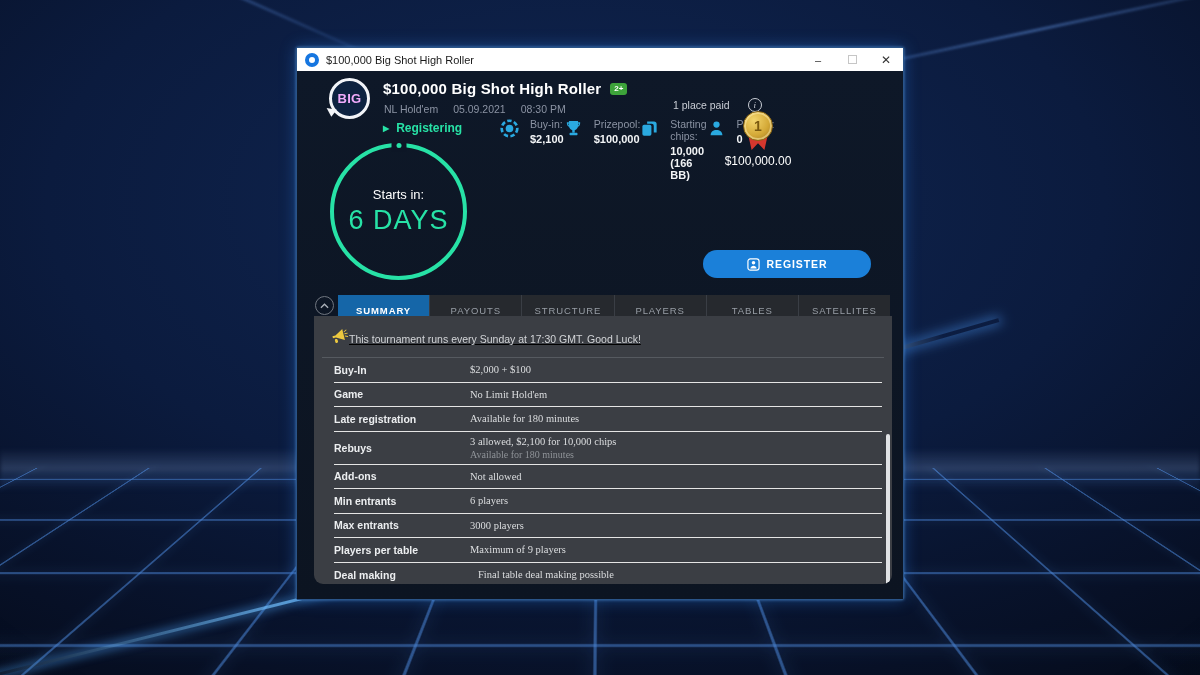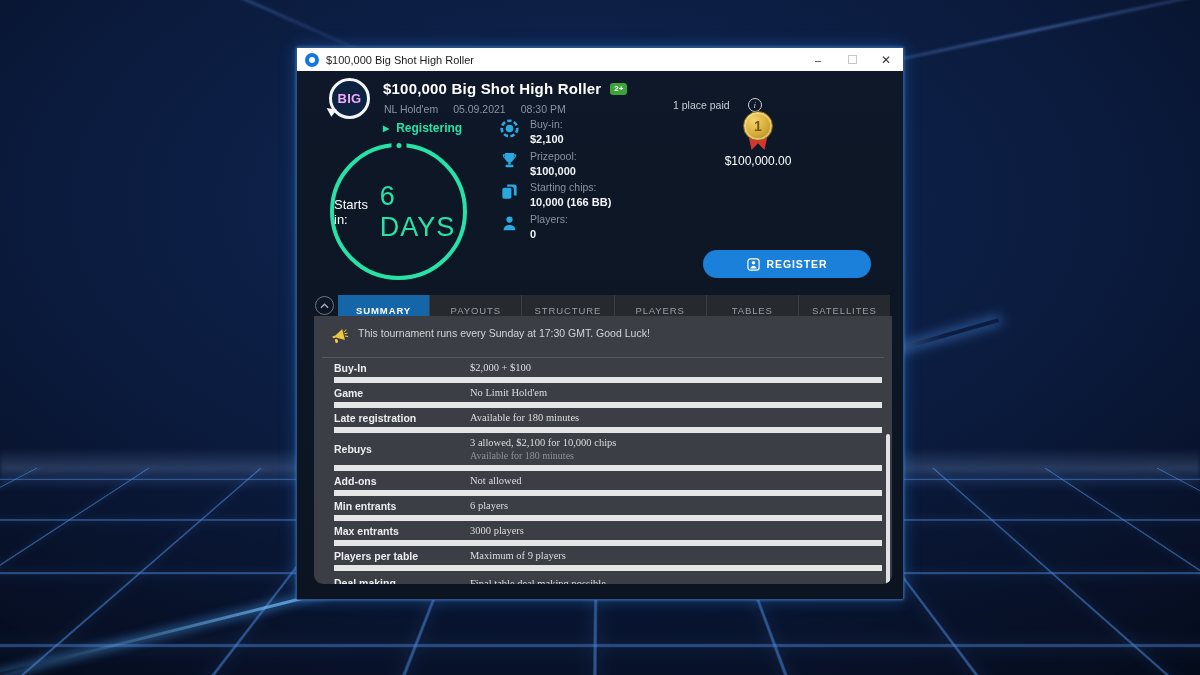--- a/index.html
+++ b/index.html
@@ -67,30 +67,30 @@
     font-size:10.5px; color:#c9cdd5; }
   .info-icon { width:14px; height:14px; border-radius:50%; border:1px solid #c9cdd5; display:flex;
     align-items:center; justify-content:center; font-size:9px; font-style:italic;
     font-family:"Liberation Serif", serif; color:#c9cdd5; cursor:pointer; }
 
   
   .status-label { position:absolute; left:86px; top:50px; color:#27e2a6; font-size:12px; font-weight:600;
     display:flex; align-items:center; gap:7px; }
   .status-label .marker { font-size:8px; }
   .countdown-circle { position:absolute; left:33px; top:72px; width:137px; height:137px; border-radius:50%;
-    border:4px solid #27e2a6; display:flex; flex-direction:row; align-items:center; justify-content:center; gap:3px; }
+    border:4px solid #27e2a6; display:flex; flex-direction:column; align-items:center; justify-content:center; gap:3px; }
   .countdown-circle::before { content:''; position:absolute; top:-5px; left:50%; transform:translateX(-50%);
     width:15px; height:10px; background:#0d1626; }
   .countdown-circle::after { content:''; position:absolute; top:-4px; left:50%; transform:translateX(-50%);
     width:5px; height:5px; border-radius:50%; background:#27e2a6; }
   .cd-label { color:#fff; font-size:13px; }
   .cd-value { color:#27e2a6; font-size:27px; letter-spacing:1px; }
 
   
-  .stats { position:absolute; left:203px; top:47px; width:195px; display:flex; flex-direction:column; }
+  .stats { position:absolute; left:203px; top:47px; width:195px; display:flex; }
   .stat { display:flex; gap:11px; align-items:flex-start; height:31.5px; }
   .stat-icon { width:19px; height:19px; margin-top:1px; flex-shrink:0; }
   .stat-label { color:#8b93a3; font-size:10.5px; margin-bottom:3px; }
   .stat-value { color:#f2f4f6; font-size:11px; font-weight:bold; }
 
   
   .payout-block { position:absolute; left:406px; top:40px; width:110px; text-align:center; }
   .medal-circle { width:30px; height:30px; margin:0 auto; border-radius:50%;
     background:radial-gradient(circle at 35% 30%, #f3d56d, #d4a937 55%, #9c741c 100%);
     border:1px solid #8a6514; display:flex; align-items:center; justify-content:center;
@@ -110,26 +110,26 @@
     border:1.5px solid #707680; display:flex; align-items:center; justify-content:center; cursor:pointer; background:transparent; }
   .tabbar { position:absolute; left:41px; top:224px; right:13px; height:31px; display:flex; background:#26292e; }
   .tab { flex:1; display:flex; align-items:center; justify-content:center; font-size:9.5px;
     letter-spacing:.9px; color:#989ea6; border-left:1px solid #3a3e45; cursor:pointer; }
   .tab:first-child { border-left:none; }
   .tab.active { background:#1566a8; color:#ffffff; font-weight:bold; border-left:none; }
 
   
   .panel { position:absolute; left:17px; top:245px; width:578px; height:268px; background:#3b3e44;
     border-radius:0 0 9px 9px; overflow:hidden; }
-  .announcement { display:flex; align-items:flex-start; gap:9px; padding:11px 20px 9px 16px; }
+  .announcement { display:flex; align-items:flex-end; gap:0; padding:11px 20px 9px 16px;text-decoration:underline; }
   .announcement-text { color:#d3d5d8; font-size:10.5px; }
   .ann-divider { height:1px; background:#565a60; margin:3px 8px 0 8px; }
   .rows { margin:0 10px 0 20px; }
-  .srow { display:flex; align-items:center; min-height:24.5px; border-bottom:6px solid #e5e5e5; }
-  .srow:last-child { border-bottom:none; }
+  .srow { display:flex; align-items:center; min-height:24.5px; border-bottom:1px solid #e5e5e5; }
+  .srow:last-child { border-bottom:none;gap:8px; }
   .srow-label { width:136px; flex-shrink:0; color:#eceef0; font-weight:bold; font-size:10.5px; }
   .srow-values { flex:1; padding:4px 0;font-family:Liberation Serif, serif; }
   .srow-value { color:#dcdee0; font-size:10.5px; }
   .srow-note { color:#8f9398; font-size:10px; margin-top:2px; }
   .srow-note:empty { display:none; }
   .scrollbar-thumb { position:absolute; right:2px; top:118px; width:4px; height:182px;
     background:#e0e2e5; border-radius:2px; cursor:grab; }
 </style>
 </head>
 <body>

